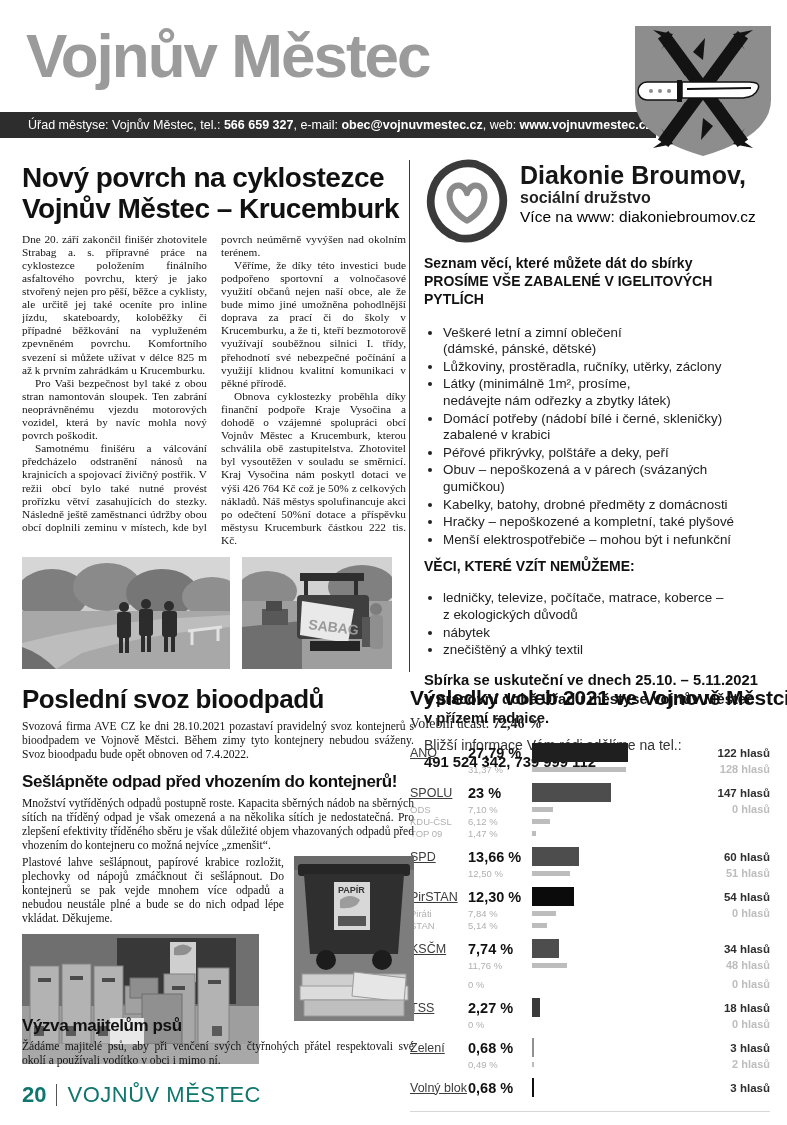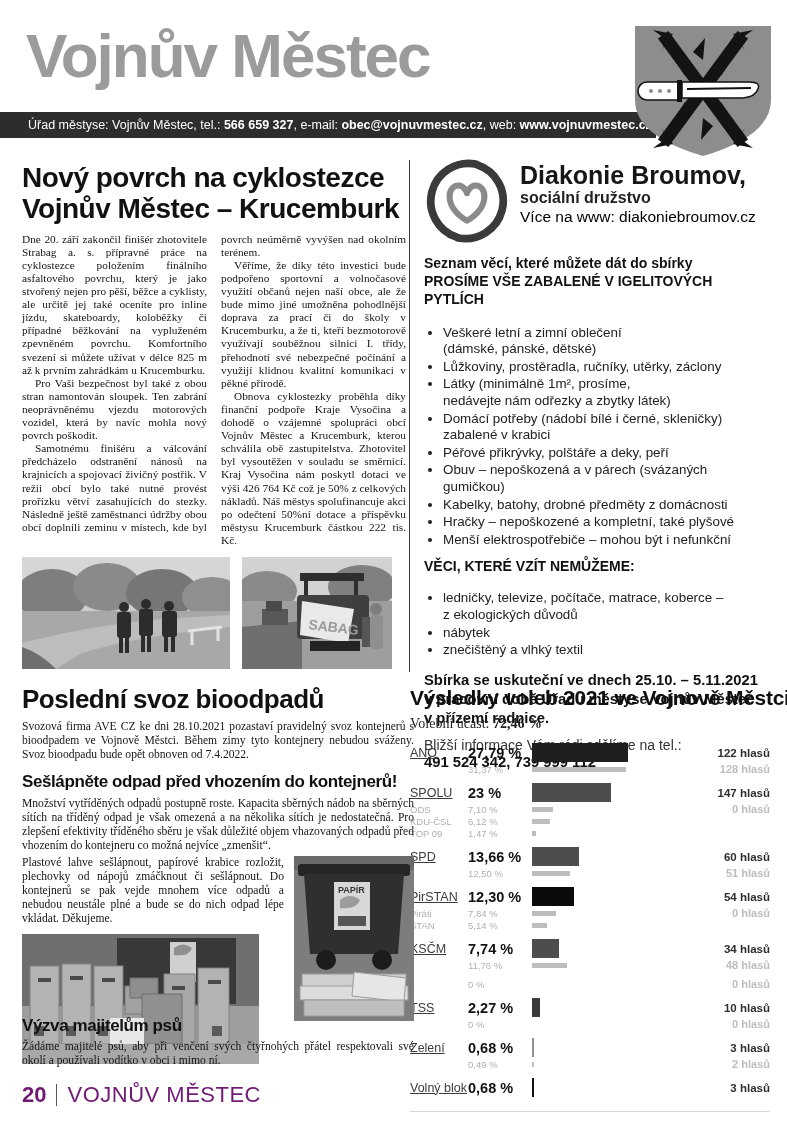--- a/index.html
+++ b/index.html
@@ -69,21 +69,21 @@
   .sec-bio h3{margin:10px 0 5px 0;font-size:17px;font-weight:700;letter-spacing:-0.4px;color:#111;white-space:nowrap;}
   .serif-p{font-family:"Liberation Serif",serif;font-size:11.6px;line-height:14px;
         text-align:justify;color:#141414;margin:0;}
   .bio-wrap{position:relative;margin-top:3px;}
   .bio-wrap .photo4{float:right;margin:0 0 4px 10px;}
   .bio-wrap .photo3{display:block;margin-top:8px;}
 
   
   .sec-dogs{position:absolute;left:22px;top:1016px;width:392px;}
   .sec-dogs h3{margin:0 0 4px 0;font-size:17px;font-weight:700;letter-spacing:-0.4px;color:#111;}
-  .page-footer{position:absolute;left:22px;top:1082px;display:flex;align-items:center;gap:10px;color:#701a75;}
+  .page-footer{position:absolute;left:22px;top:1082px;display:flex;align-items:center;gap:10px;color:#0f766e;}
   .pf-num{font-size:22px;font-weight:700;}
   .pf-sep{width:1px;height:22px;background:#555;}
   .pf-label{font-size:22px;font-weight:400;letter-spacing:0.5px;}
 </style>
 </head>
 <body>
 
 <div class="page">
 
   <div class="masthead-title">Vojnův Městec</div>
@@ -358,21 +358,21 @@
             <div class="cvotes subvotes">0 hlasů</div>
           </div>
         </div>
         <div class="party-block">
           <div class="crow main">
             <a class="cname">TSS</a>
             <div class="cpct">2,27 %</div>
             <div class="cbar">
               <div class="bar-main" style="width: 7.8315px; background: rgb(58, 58, 58);"></div>
             </div>
-            <div class="cvotes">10 hlasů</div>
+            <div class="cvotes">18 hlasů</div>
           </div>
           <div class="crow sub">
             <div class="cname sublbl"></div>
             <div class="cpct subpct">0 %</div>
             <div class="cbar">
               <div class="bar-secondary" style="width: 0px;"></div>
             </div>
             <div class="cvotes subvotes">0 hlasů</div>
           </div>
         </div>

